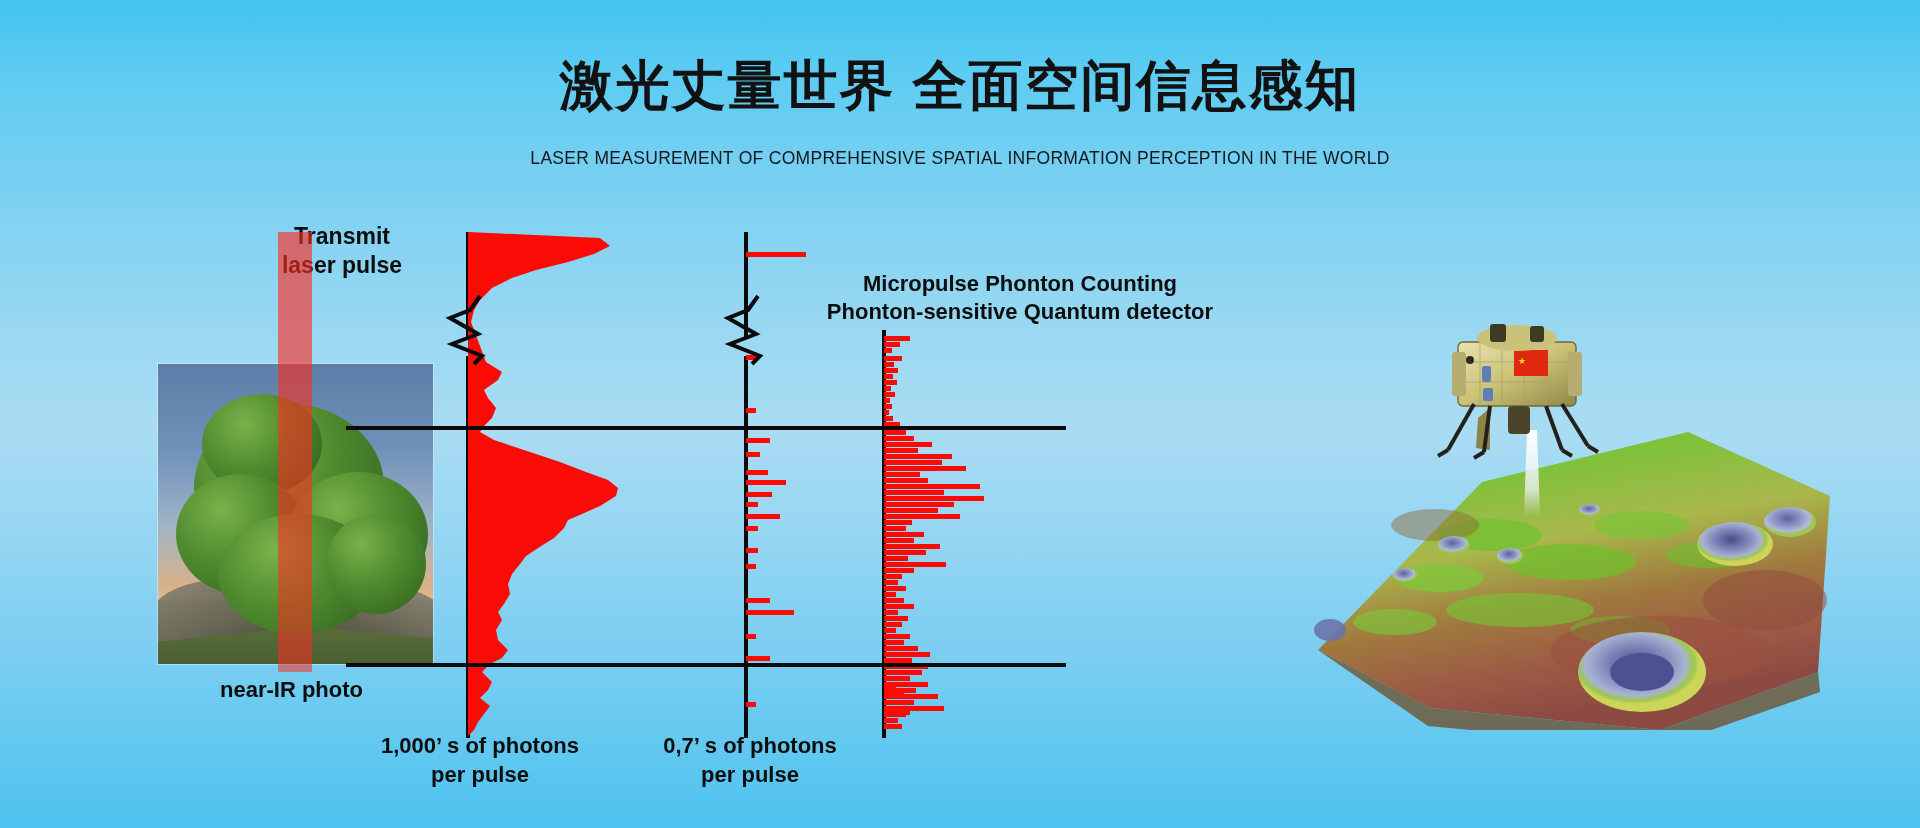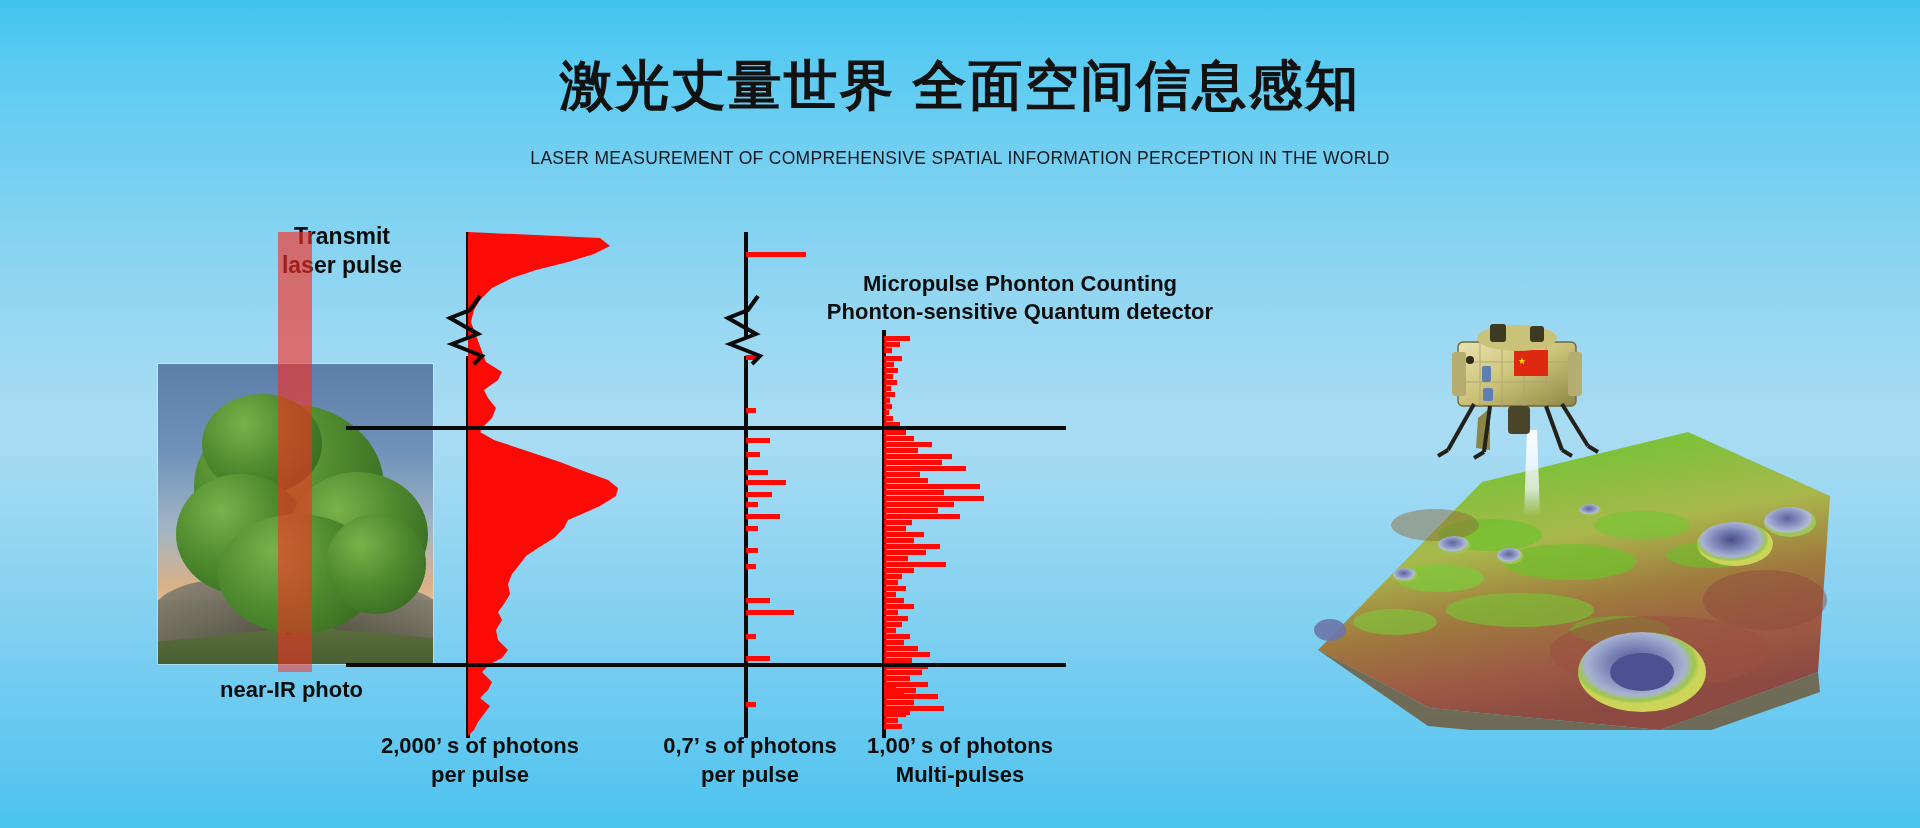--- a/index.html
+++ b/index.html
@@ -180,26 +180,24 @@
   </div>
 
   <div class="laser-beam"></div>
 
   <div class="anno" id="lbl-transmit">Transmit
 laser pulse</div>
   <div class="anno" id="lbl-micro">Micropulse Phonton Counting
 Phonton-sensitive Quantum detector</div>
   <div class="anno" id="lbl-nearir">near-IR photo</div>
 
-  <div class="footlabel" id="foot-a">2,000’ s of photons
+  <div class="footlabel" id="foot-a">1,000’ s of photons
 per pulse</div>
   <div class="footlabel" id="foot-b">0,7’ s of photons
 per pulse</div>
-  <div class="footlabel" id="foot-c">1,00’ s of photons
-Multi-pulses</div>
 
   <div class="hline" style="left:346px; top:426px; width:720px;"></div>
   <div class="hline" style="left:346px; top:663px; width:720px;"></div>
 
   <div class="vaxis" style="left:466px; top:232px; height:106px;"></div>
   <div class="vaxis" style="left:466px; top:356px; height:382px;"></div>
   <svg class="zigzag" width="46" height="72" style="left:442px; top:294px;">
     <polyline points="38,2 28,16 8,24 36,40 10,50 40,62 32,70" fill="none" stroke="#0a0a0a" stroke-width="4"></polyline>
   </svg>
   <svg class="wave" id="wave-analog" width="180" height="520" style="left:468px; top:228px;">

